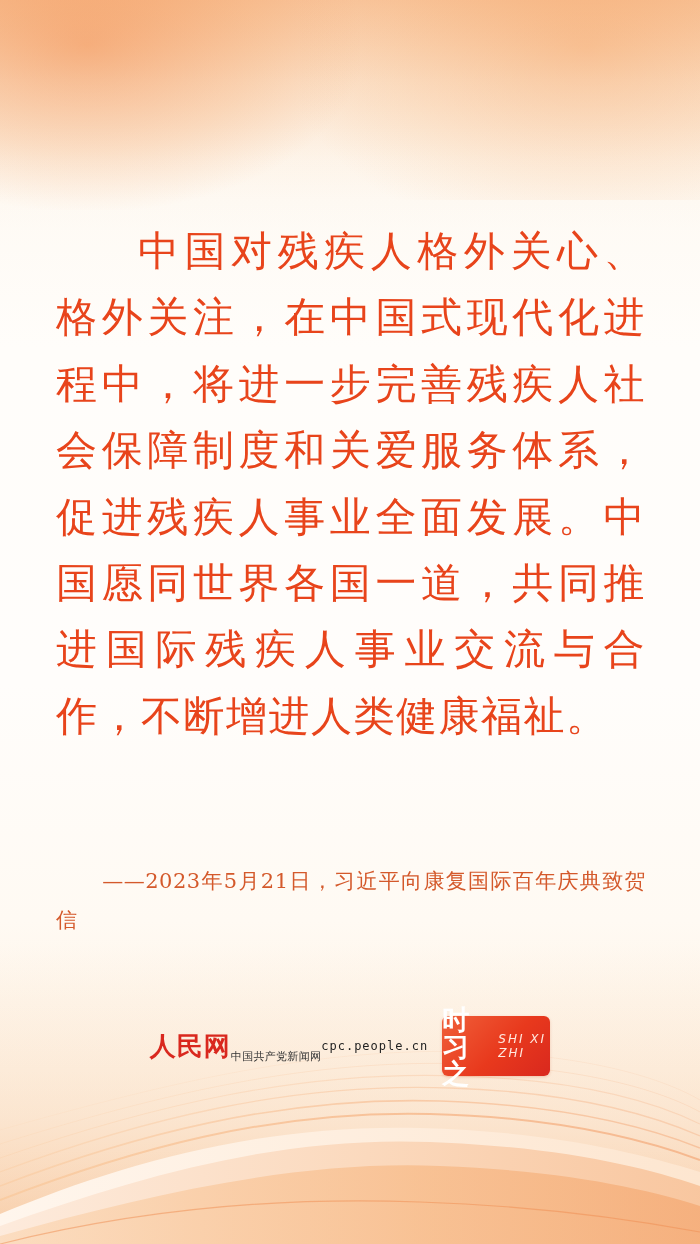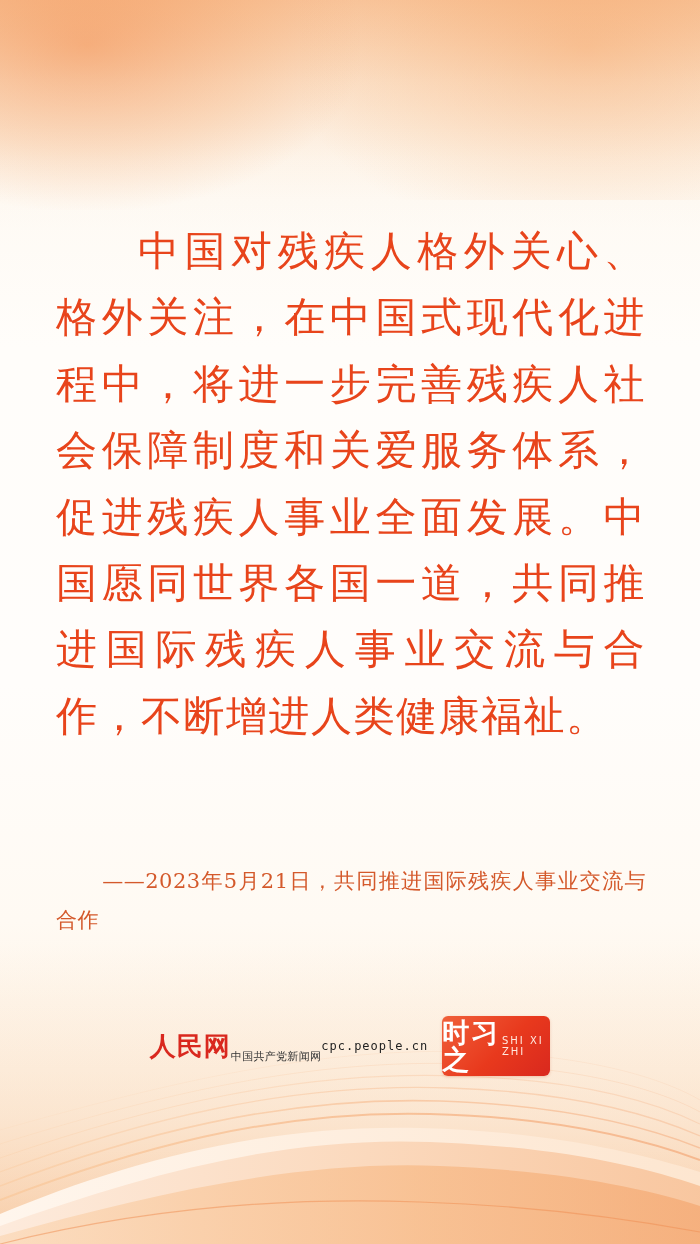--- a/index.html
+++ b/index.html
@@ -159,23 +159,24 @@
   .shixizhi .zh {
     font-family: "DejaVu Serif", "Liberation Serif", serif;
     font-size: 27px;
     font-weight: bold;
     color: #ffffff;
     letter-spacing: 2px;
     line-height: 1;
   }
   .shixizhi .py {
     font-family: "DejaVu Sans", "Liberation Sans", sans-serif;
-    font-size: 10px;
+    font-size: 12px;
     color: #ffe9e0;
     letter-spacing: 2px;
+    font-style: italic;
   }
   .shixizhi .tick {
     position: absolute;
     right: -5px;
     bottom: 10px;
     width: 22px;
     height: 10px;
     background: #ffffff;
     opacity: 0.0;
   }
@@ -224,21 +225,21 @@
     <path d="M0,230 C160,180 310,144 470,150 C585,154 660,176 700,198" fill="none" stroke="url(#w1)" stroke-width="1" opacity="0.28"></path>
     <path d="M0,216 C170,168 320,132 480,138 C590,142 662,164 700,186" fill="none" stroke="url(#w1)" stroke-width="1" opacity="0.18"></path>
 
     <path d="M0,330 C120,300 260,282 420,288 C545,292 635,306 700,318" fill="none" stroke="#ef8b4f" stroke-width="1.2" opacity="0.5"></path>
   </svg>
 
   <div class="content">
 
     <div class="quote">中国对残疾人格外关心、格外关注，在中国式现代化进程中，将进一步完善残疾人社会保障制度和关爱服务体系，促进残疾人事业全面发展。中国愿同世界各国一道，共同推进国际残疾人事业交流与合作，不断增进人类健康福祉。</div>
 
-    <div class="attribution">——2023年5月21日，共同推进国际残疾人事业交流与合作</div>
+    <div class="attribution">——2023年5月21日，习近平向康复国际百年庆典致贺信</div>
 
     <div class="logos">
 
       <div class="people-logo">
         <span class="cn">人民网</span>
         <span class="cn-sub">中国共产党新闻网</span>
         <span class="en">cpc.people.cn</span>
       </div>
 
       <div class="shixizhi">

